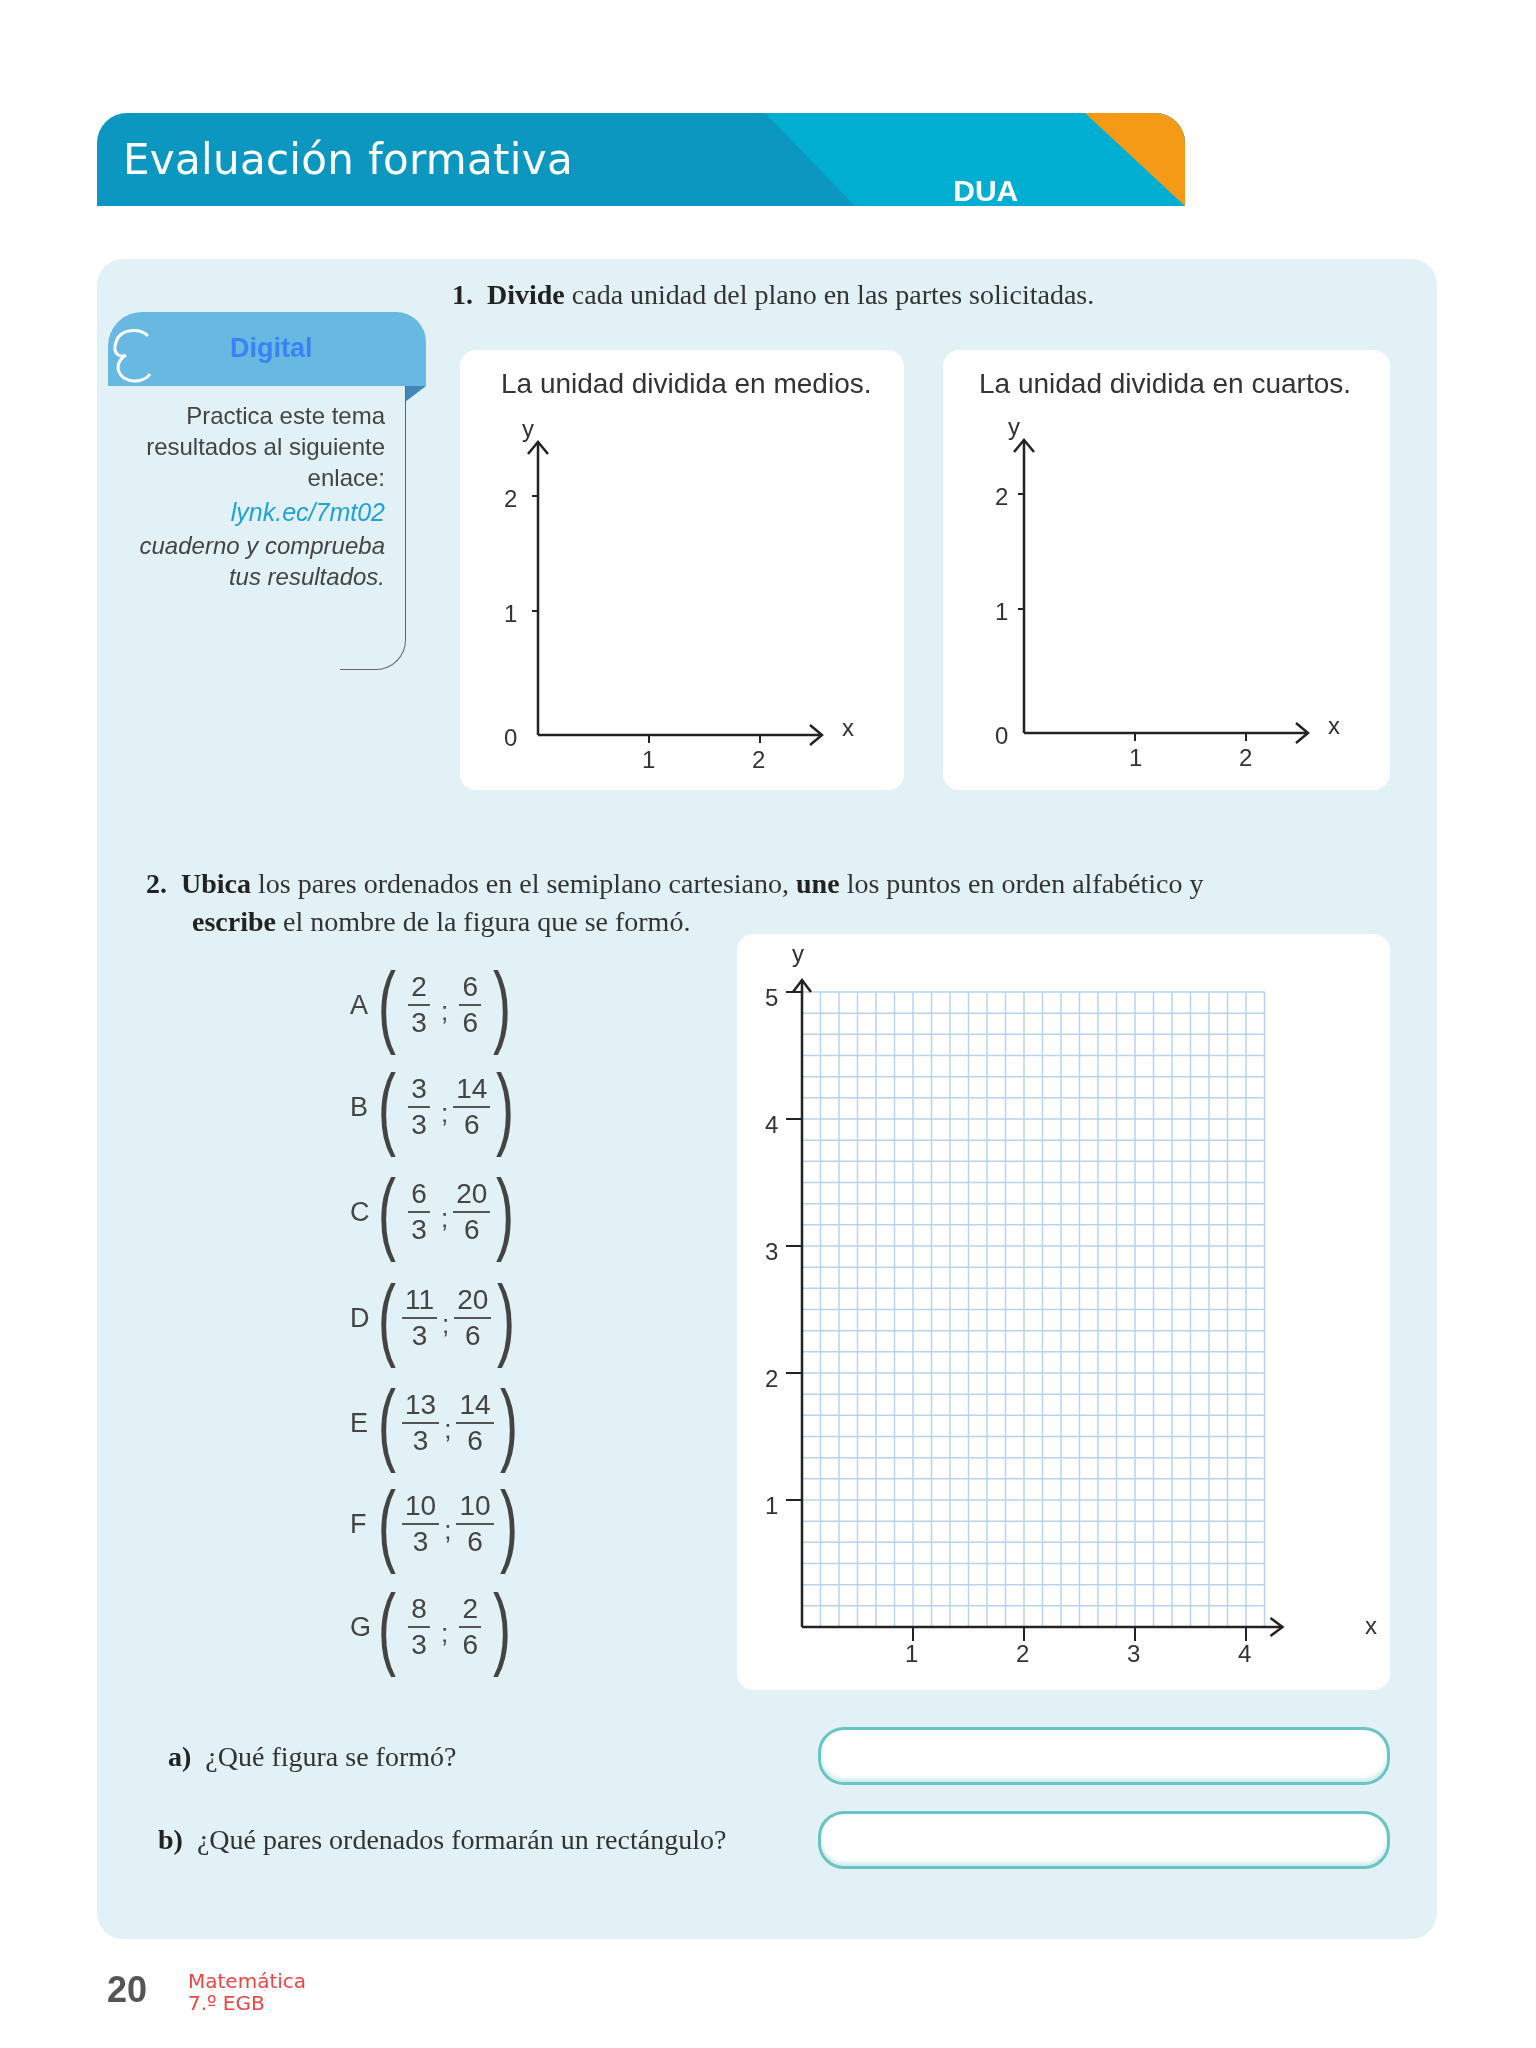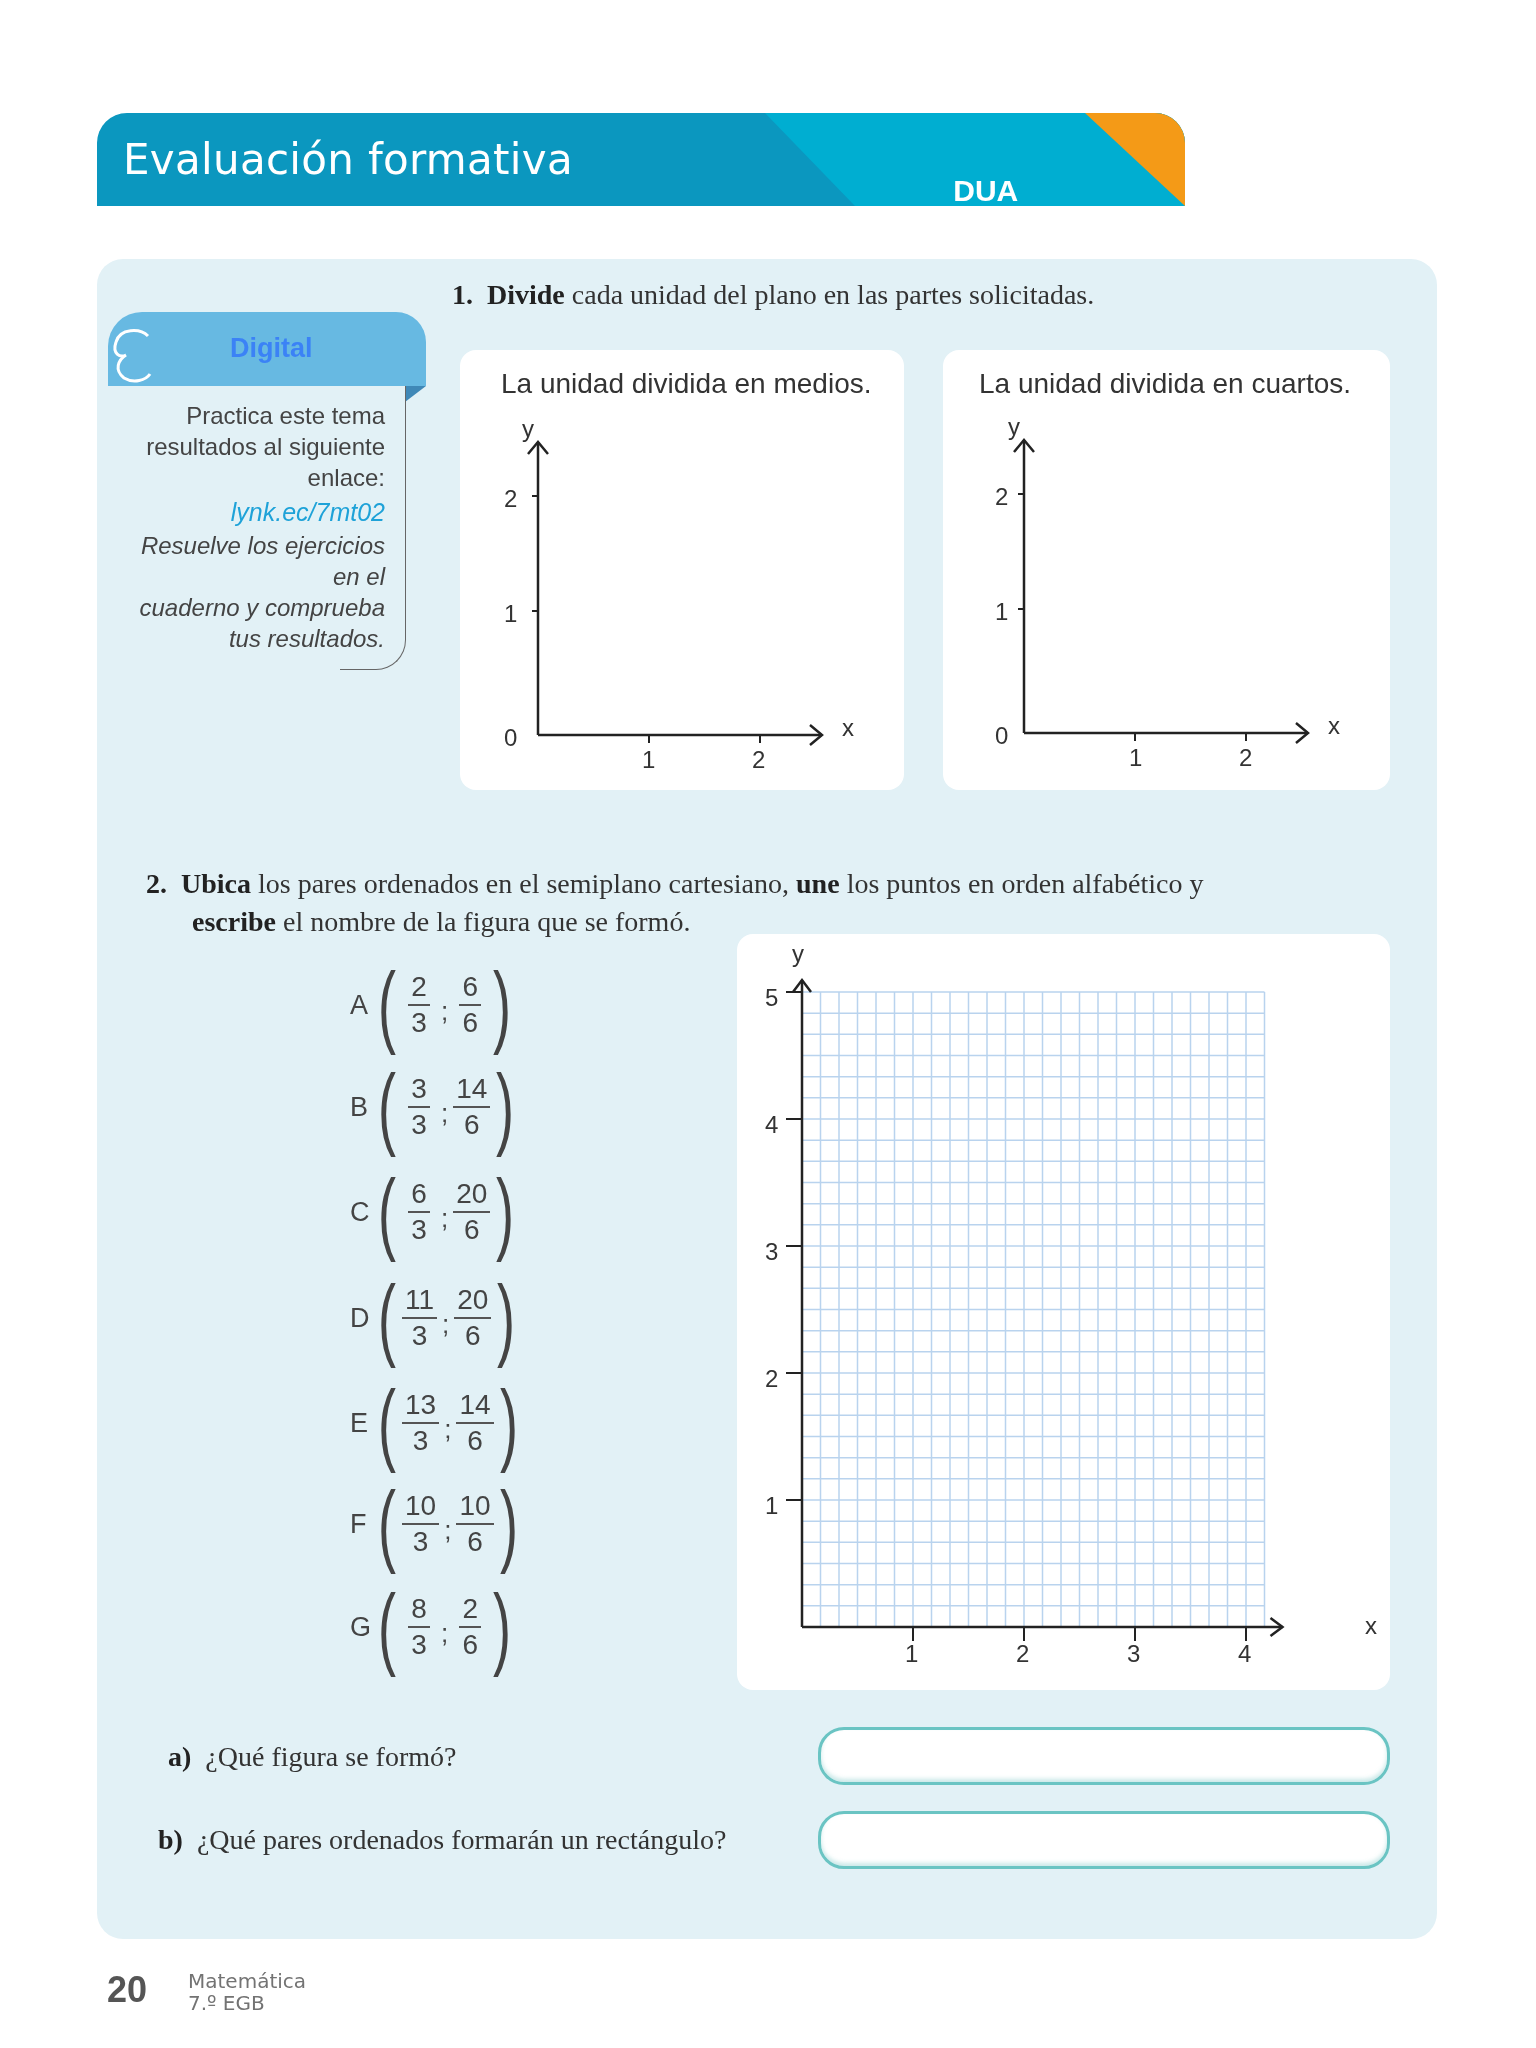--- a/index.html
+++ b/index.html
@@ -79,21 +79,21 @@
   .frac .num { border-bottom: 2px solid #555; padding: 0 3px; }
   .sep { font-size: 26px; margin: 0 5px; position: relative; top: 6px; }
 
   .answer-box {
     position: absolute; left: 818px; width: 572px; height: 58px;
     background: #fff; border: 3px solid #6ac4c3; border-radius: 26px;
     box-shadow: inset 0 -3px 4px rgba(100,190,190,0.35);
   }
 
   .footer-num { position: absolute; left: 107px; top: 1969px; font-size: 36px; font-weight: bold; color: #555; }
-  .footer-sub { position: absolute; left: 188px; top: 1970px; font-size: 20px; color: #737373; line-height: 22px; font-family: "DejaVu Sans", sans-serif; }
+  .footer-sub { position: absolute; left: 188px; top: 1970px; font-size: 20px; color: #ef4444; line-height: 22px; font-family: "DejaVu Sans", sans-serif; }
 </style>
 </head>
 <body>
 
 <div class="header">
   <div class="header-title">Evaluación formativa</div>
   <div class="dua-band"></div>
   <div class="dua-orange"></div>
   <div class="dua-text">
     <div class="dua-title">DUA</div>
@@ -108,21 +108,20 @@
 <svg class="digital-icon" viewBox="0 0 48 58">
   <path d="M38 10 C30 2 10 2 6 16 C2 28 10 32 16 29 C8 34 4 44 14 52 C24 58 36 54 40 48" fill="none" stroke="#fff" stroke-width="3"></path>
 </svg>
 <div class="digital-label">Digital</div>
 <div class="digital-border"></div>
 <div class="digital-body">
   <div>Practica este tema</div>
   <div>resultados al siguiente</div>
   <div>enlace:</div>
   <span class="digital-link">lynk.ec/7mt02</span>
-  <span class="digital-note">Resuelve los ejercicios en el</span>
   <span class="digital-note">cuaderno y comprueba</span>
   <span class="digital-note">tus resultados.</span>
 </div>
 
 <div class="q-text" style="left:452px; top:276px;">
   <b>1.</b>&nbsp;
   <b>Divide</b>
   <span>cada unidad del plano en las partes solicitadas.</span>
 </div>
 

